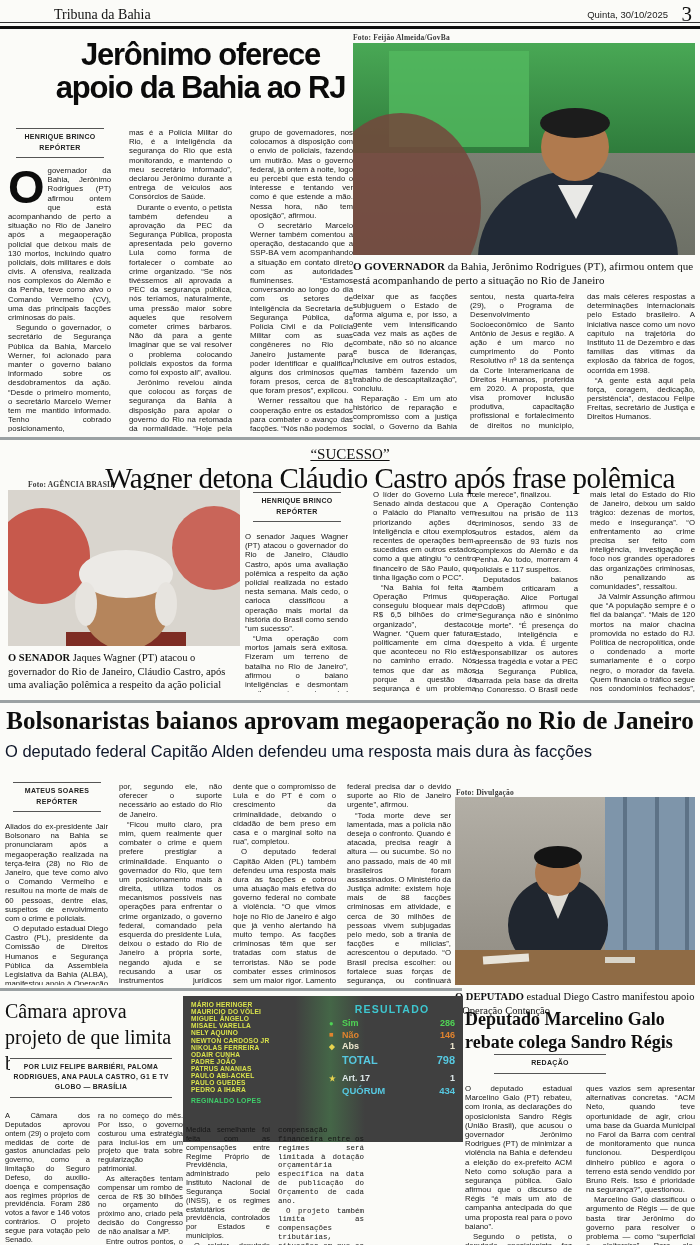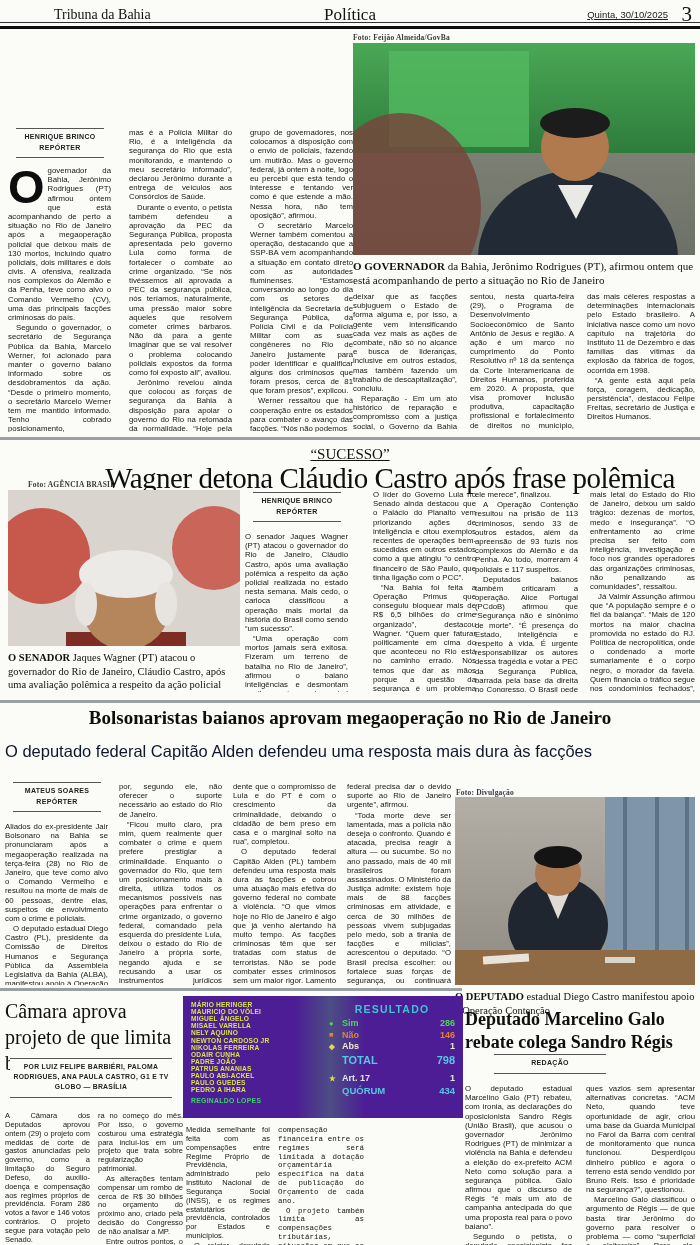--- a/index.html
+++ b/index.html
@@ -1,50 +1,50 @@
 <!DOCTYPE html>
 <html lang="pt"><head>
 <meta charset="utf-8">
 <style>
   html,body{margin:0;padding:0;background:#d8d8d4;}
   .page{position:relative;width:700px;height:1245px;margin:0 auto;background:#fbfbf8;
         font-family:"Liberation Sans",sans-serif;overflow:hidden;color:#141414;}
   
   .mast-left{position:absolute;left:8px;top:7px;font-family:"Liberation Serif",serif;font-size:14px;color:#111;margin-left:46px;}
   .mast-center{position:absolute;left:0;top:5px;width:700px;text-align:center;font-family:"Liberation Serif",serif;font-size:17px;color:#111;}
-  .mast-date{position:absolute;right:32px;top:9px;font-size:9.5px;color:#222;text-decoration:underline;}
+  .mast-date{position:absolute;right:32px;top:9px;font-size:9.5px;color:#222;}
   .mast-page{position:absolute;right:8px;top:2px;font-family:"Liberation Serif",serif;font-size:21px;color:#111;}
   .mast-thin{position:absolute;left:0;top:22px;width:700px;height:1px;background:#333;}
   .mast-thick{position:absolute;left:0;top:26px;width:700px;height:3px;background:#101010;}
   
   .rule{position:absolute;background:#9ba1a3;height:3px;}
   
   .h1-sans{position:absolute;font-weight:bold;font-size:31px;letter-spacing:-1.2px;line-height:1.07;text-align:center;color:#0b0b0b;}
   .kicker{position:absolute;width:700px;text-align:center;font-family:"Liberation Serif",serif;font-size:15px;color:#111;}
   .kicker span{text-decoration:underline;}
   .h2-serif{position:absolute;width:700px;text-align:center;font-family:"Liberation Serif",serif;font-size:29px;letter-spacing:-.5px;color:#0e0e0e;padding-left:40px;}
-  .h3-serif{position:absolute;width:700px;text-align:center;font-family:"Liberation Serif",serif;font-weight:bold;font-size:19px;color:#0e0e0e;}
+  .h3-serif{position:absolute;width:700px;text-align:center;font-family:"Liberation Serif",serif;font-weight:bold;font-size:25px;color:#0e0e0e;}
   .subhead{position:absolute;font-size:16.5px;color:#0f172a;}
   .h4-serif{position:absolute;font-family:"Liberation Serif",serif;font-size:20px;line-height:1.3;color:#0e0e0e;}
   .h5-serif{position:absolute;font-family:"Liberation Serif",serif;font-weight:bold;font-size:18px;line-height:1.25;color:#0e0e0e;}
   
   .byline-box{position:absolute;text-align:center;font-size:7px;font-weight:bold;letter-spacing:.3px;color:#222;
               border-top:1px solid #555;border-bottom:1px solid #555;padding:3px 0 4px;line-height:1.5;background:#fbfbf8;}
   
   .col{position:absolute;font-size:7.8px;line-height:1.18;text-align:justify;color:#161616;overflow:hidden;}
   .col p{margin:0 0 1px 0;text-indent:8px;}
   .col p:first-child{text-indent:0;}
   .dropcap{float:left;font-size:47px;line-height:37px;font-weight:bold;padding:2px 3px 0 0;color:#0d0d0d;}
   
   .caption{position:absolute;font-family:"Liberation Serif",serif;font-size:11px;line-height:1.3;color:#101010;}
   .caption .lead{font-weight:bold;}
   .credit{position:absolute;font-family:"Liberation Serif",serif;font-size:7.5px;font-weight:bold;color:#3a3a3a;letter-spacing:.2px;}
   .photo{position:absolute;display:block;}
   
-  .vote{position:absolute;left:183px;top:996px;width:280px;height:122px;background:#4c1d95;overflow:hidden;}
+  .vote{position:absolute;left:183px;top:996px;width:280px;height:146px;background:#404040;overflow:hidden;}
   .vote-band{position:absolute;left:112px;top:0;width:70px;height:100%;
              background:linear-gradient(90deg,rgba(70,180,80,0) 0%,rgba(80,200,90,.28) 50%,rgba(70,180,80,0) 100%);}
   .vote-names{position:absolute;left:8px;top:5px;width:132px;}
   .vote-names p{margin:0;font-size:6.6px;font-weight:bold;line-height:1.08;color:#d9e24c;letter-spacing:.2px;white-space:nowrap;text-indent:0;}
   .vote-highlight{position:absolute;left:8px;top:101px;font-size:6.8px;font-weight:bold;letter-spacing:.3px;color:#3fd06a;}
   .vote-res{position:absolute;left:146px;top:7px;width:126px;}
   .vote-title{font-size:10.5px;font-weight:bold;color:#3ec6cf;letter-spacing:1.2px;text-align:center;margin-bottom:3px;}
   .vrow{display:flex;align-items:center;font-size:9px;font-weight:bold;margin:1.5px 0;}
   .vicon{width:13px;font-size:7.5px;}
   .vlabel{flex:1;}
@@ -53,26 +53,26 @@
   .r-total{color:#56c8e0;margin-top:3px;font-size:11px;}
   .r-art{color:#dfe9ea;margin-top:7px;} .r-art .vicon{color:#e8d44f;}
   .r-quorum{color:#56c8e0;font-size:9.5px;}
 </style>
 </head>
 <body>
 
 <div class="page">
 
   <div class="mast-left">Tribuna da Bahia</div>
-  <div class="mast-center">Política</div>
   <div class="mast-date">Quinta, 30/10/2025</div>
   <div class="mast-page">3</div>
   <div class="mast-thin"></div>
   <div class="mast-thick"></div>
 
+  <div class="h1-sans" style="left:48px;top:38px;width:305px;">Jerônimo oferece apoio da Bahia ao RJ</div>
 
   <div class="credit" style="left:353px;top:33px;font-family:Liberation Serif, serif;">Foto: Feijão Almeida/GovBa</div>
   <svg class="photo" style="left:353px;top:43px;" width="342" height="212" viewBox="0 0 342 212">
     <defs>
       <linearGradient id="g1" x1="0" y1="0" x2="0" y2="1">
         <stop offset="0" stop-color="#49a855"></stop>
           <stop offset="1" stop-color="#2f7c3c"></stop>
       </linearGradient>
       <linearGradient id="g1b" x1="0" y1="0" x2="0" y2="1">
         <stop offset="0" stop-color="#8d9183"></stop>

